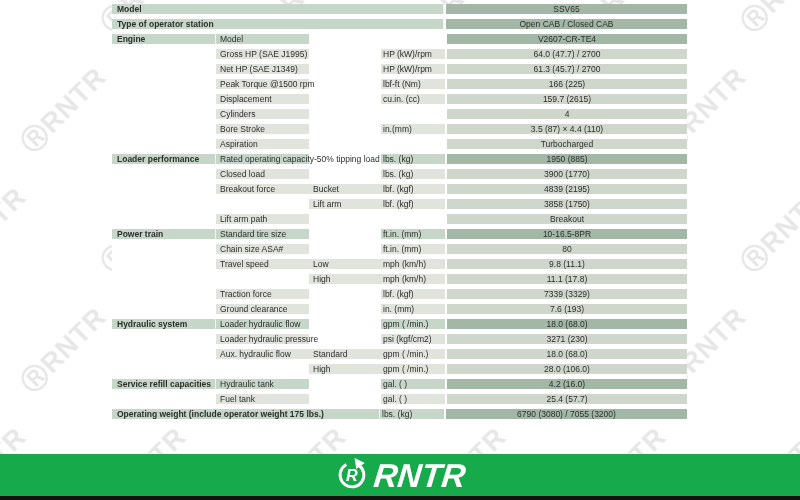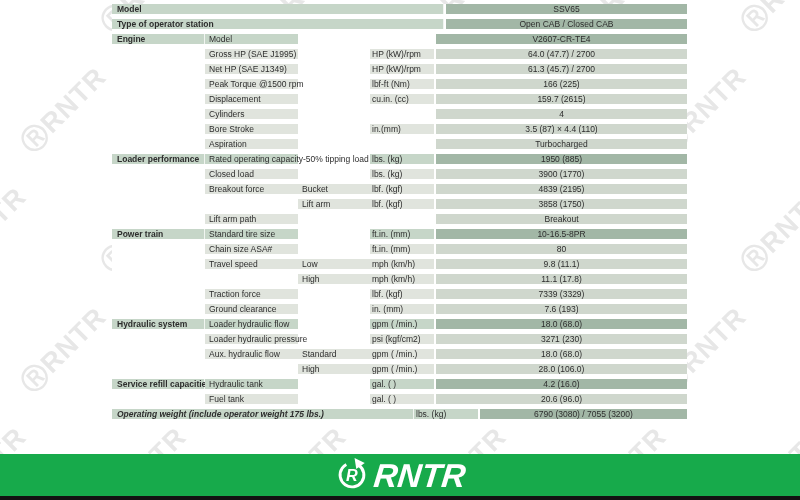--- a/index.html
+++ b/index.html
@@ -14,26 +14,26 @@
     font-weight:bold;font-size:27px;letter-spacing:1px;
     color:#e7e7e7;white-space:nowrap;user-select:none;
   }
   
   #spec-table{
     position:absolute;left:112px;top:4px;width:575px;z-index:2;
     background:#ffffff;font-size:8.5px;
   }
   .trow{display:flex;height:14px;border-bottom:1px solid #ffffff;align-items:flex-start;}
   .c{display:flex;align-items:center;box-sizing:border-box;overflow:visible;white-space:nowrap;}
-  .trow .cat {width:93px;padding-left:5px;font-weight:bold;border-right:1px solid rgba(255,255,255,.75);background:var(--row-left-bg);}
+  .trow .cat {width:104px;padding-left:5px;font-weight:bold;border-right:1px solid rgba(255,255,255,.75);background:var(--row-left-bg);}
   .trow .spec{width:93px;padding-left:4px;background:var(--row-left-bg);}
   .trow .sub {width:72px;padding-left:4px;background:var(--row-left-bg);}
   .trow .unit{width:64px;padding-left:2px;background:var(--row-left-bg);}
   .trow .cat.full{width:332px;}
-  .trow .cat.wide{width:302px;font-style:italic;}
+  .trow .cat.wide{width:268px;}
   .trow .val{
     flex:1;justify-content:center;text-align:center;
     border-left:2px solid #ffffff;background:var(--row-value-bg);
   }
   .trow .val.bold{font-weight:normal;}
   .trow.hdr .cat,.trow.hdr .spec,.trow.hdr .sub,.trow.hdr .unit{background:var(--header-left-bg);}
   .trow.hdr .val{background:var(--header-value-bg);}
   
   #footer-bar{
     position:absolute;left:0;top:454px;width:800px;height:42px;z-index:3;
@@ -256,21 +256,21 @@
         <div class="c spec">Hydraulic tank</div>
         <div class="c sub"></div>
         <div class="c unit">gal. ( )</div>
         <div class="c val">4.2 (16.0)</div>
       </div>
       <div class="trow">
         <div class="c cat"></div>
         <div class="c spec">Fuel tank</div>
         <div class="c sub"></div>
         <div class="c unit">gal. ( )</div>
-        <div class="c val">20.6 (96.0)</div>
+        <div class="c val">25.4 (57.7)</div>
       </div>
       <div class="trow hdr">
         <div class="c cat wide">Operating weight (include operator weight 175 lbs.)</div>
         <div class="c unit">lbs. (kg)</div>
         <div class="c val">6790 (3080) / 7055 (3200)</div>
       </div>
     </div>
 
   <div id="footer-bar">
     <div class="logo">

